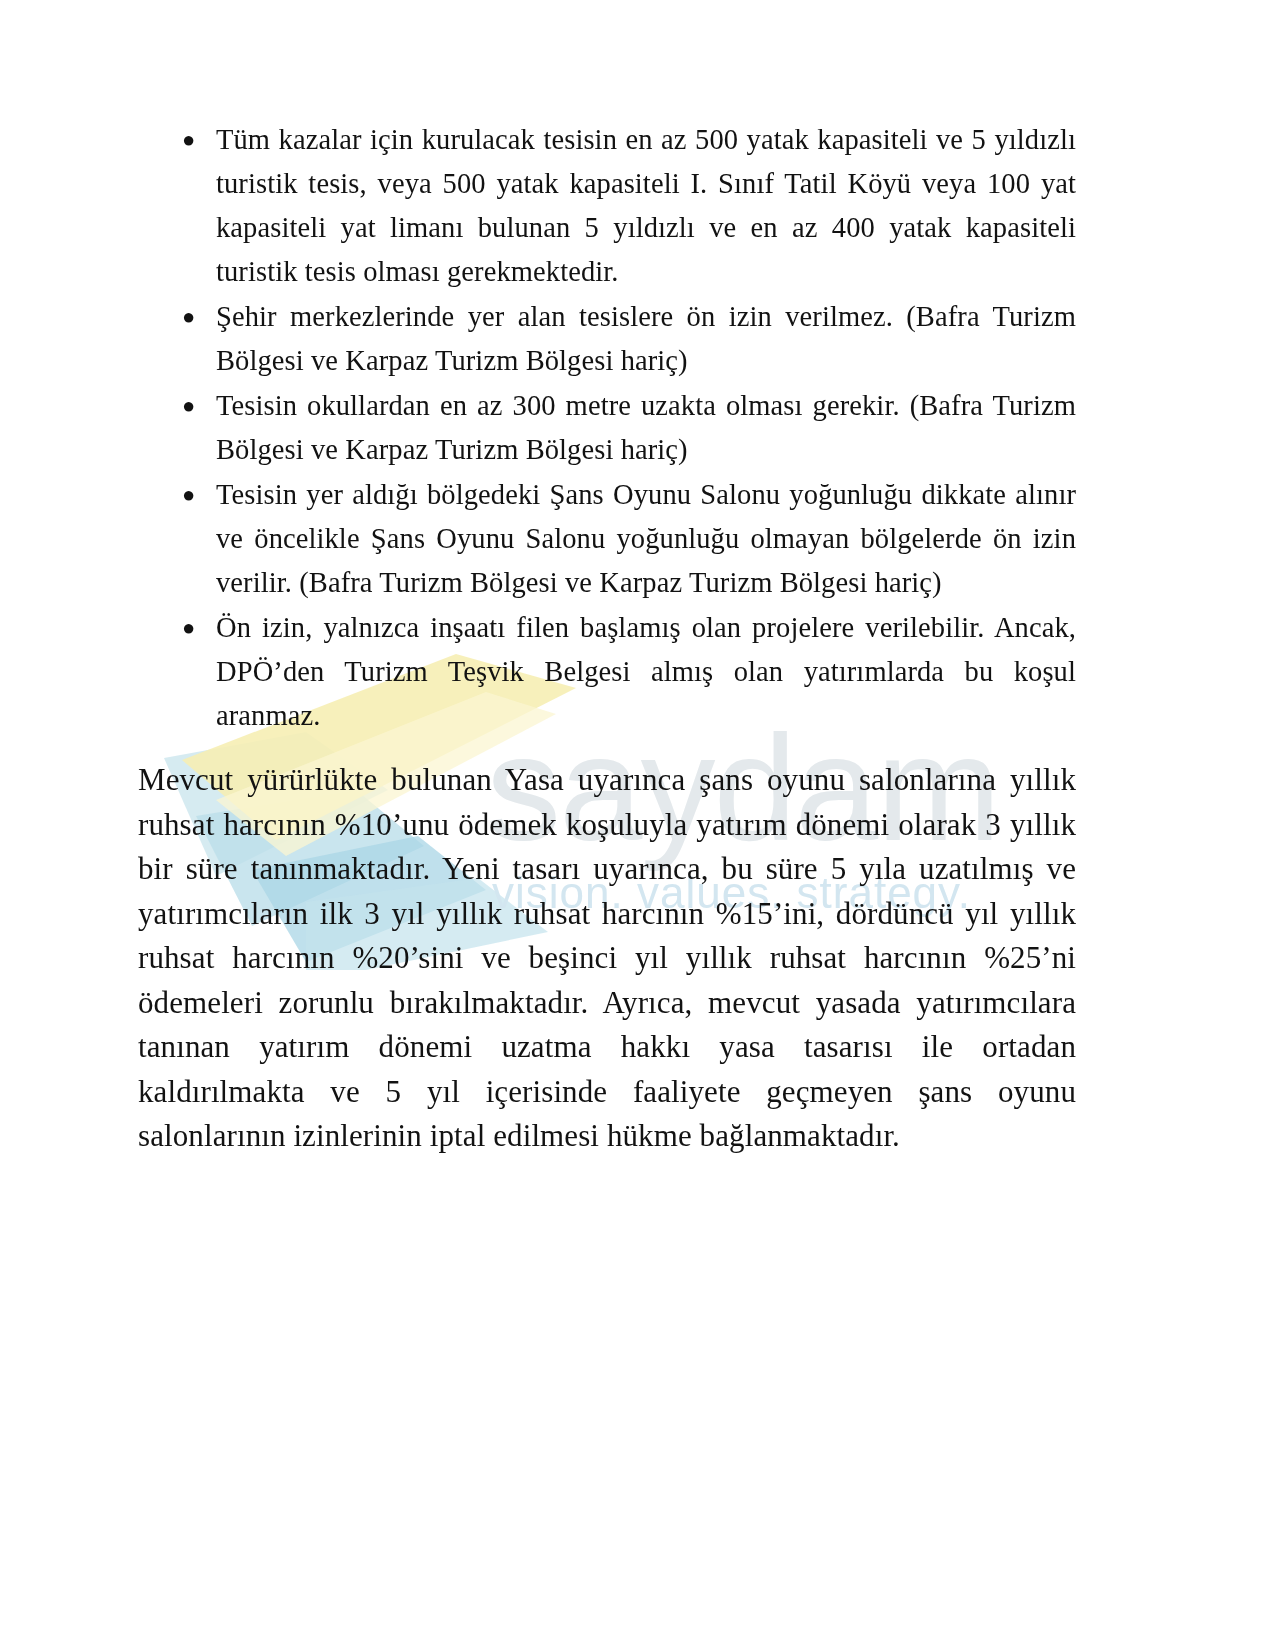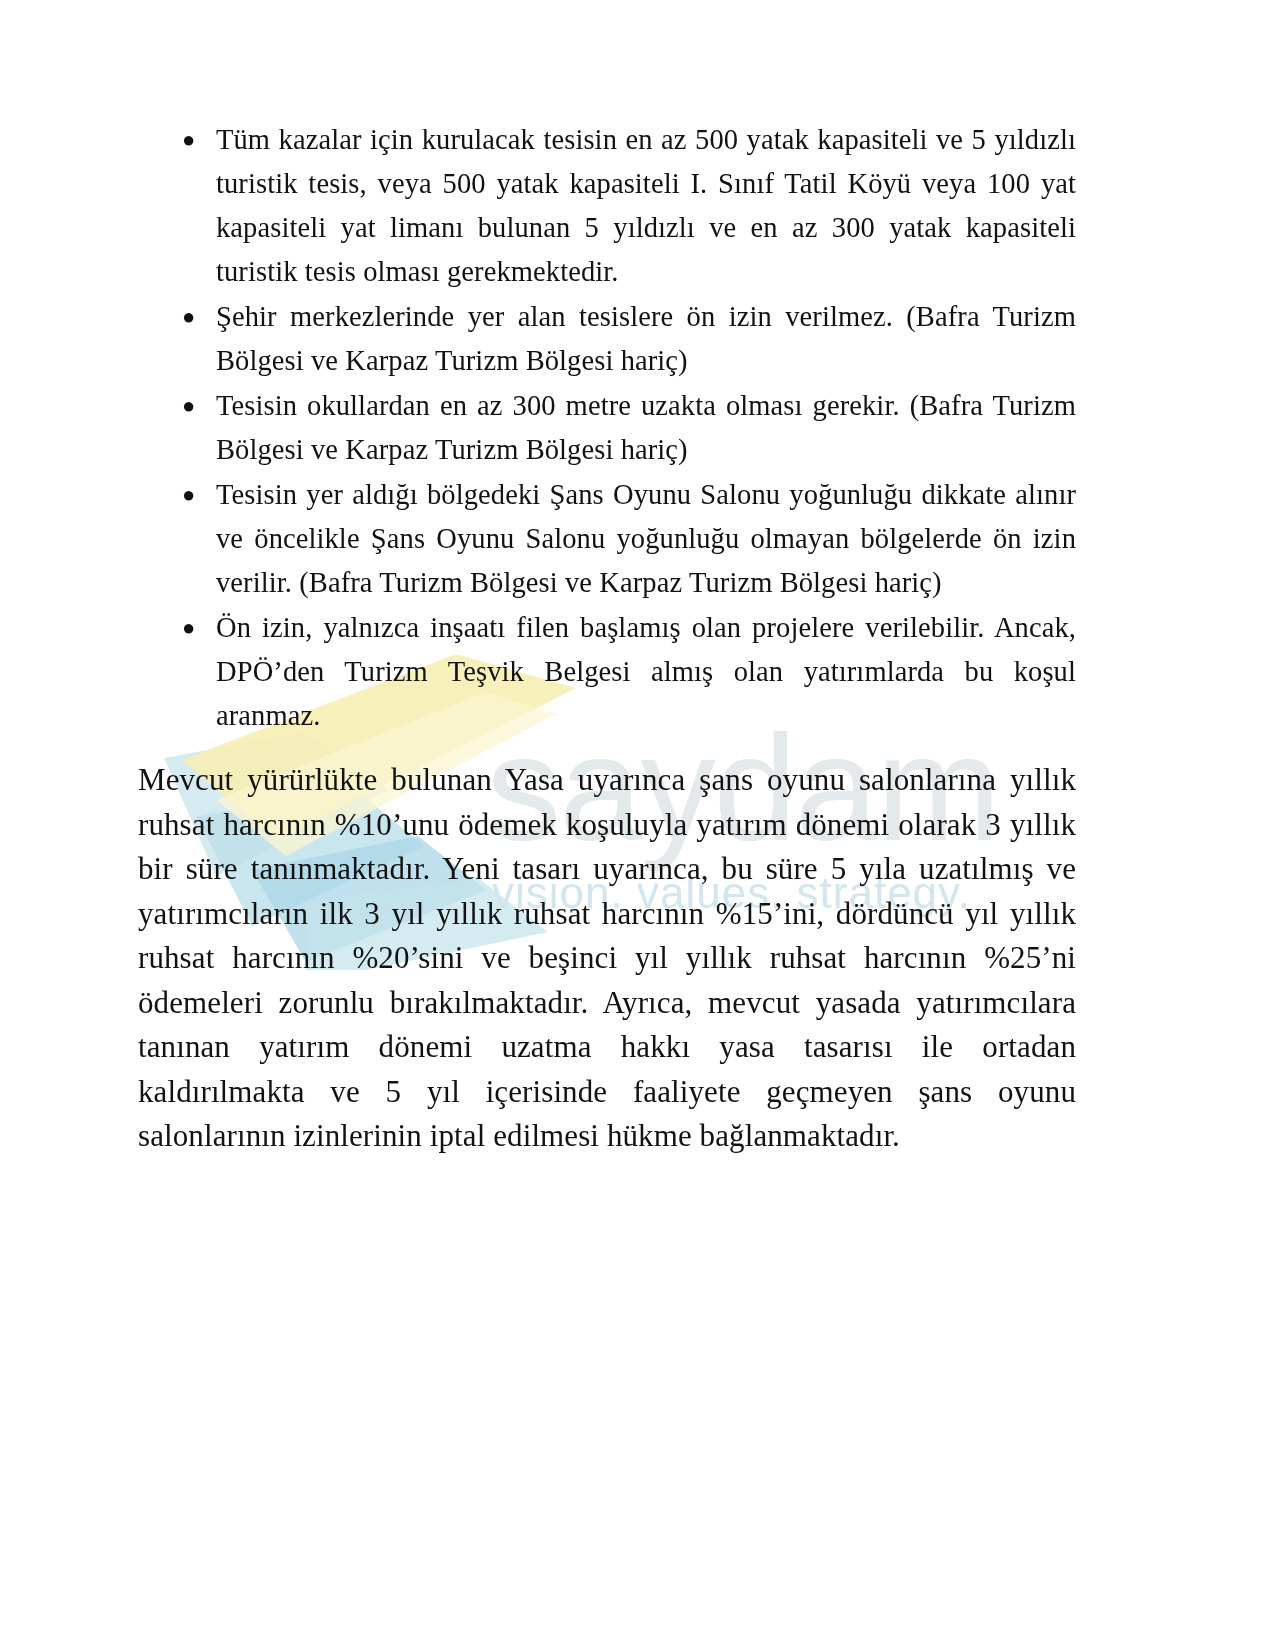--- a/index.html
+++ b/index.html
@@ -114,21 +114,21 @@
       <text x="336" y="268" font-family="Liberation Sans, sans-serif" font-size="44" font-weight="400" letter-spacing="1" fill="#d3e6f0">vision. values. strategy.</text>
     </svg>
   </div>
 
   <div id="content">
     <div class="doc-body">
 
       <ul class="bullet-list">
         <li class="bullet-item">
           <span class="bullet-marker">●</span>
-          <span class="bullet-text">Tüm kazalar için kurulacak tesisin en az 500 yatak kapasiteli ve 5 yıldızlı turistik tesis, veya 500 yatak kapasiteli I. Sınıf Tatil Köyü veya 100 yat kapasiteli yat limanı bulunan 5 yıldızlı ve en az 300 yatak kapasiteli turistik tesis olması gerekmektedir.</span>
+          <span class="bullet-text">Tüm kazalar için kurulacak tesisin en az 500 yatak kapasiteli ve 5 yıldızlı turistik tesis, veya 500 yatak kapasiteli I. Sınıf Tatil Köyü veya 100 yat kapasiteli yat limanı bulunan 5 yıldızlı ve en az 400 yatak kapasiteli turistik tesis olması gerekmektedir.</span>
         </li>
         <li class="bullet-item">
           <span class="bullet-marker">●</span>
           <span class="bullet-text">Şehir merkezlerinde yer alan tesislere ön izin verilmez. (Bafra Turizm Bölgesi ve Karpaz Turizm Bölgesi hariç)</span>
         </li>
         <li class="bullet-item">
           <span class="bullet-marker">●</span>
           <span class="bullet-text">Tesisin okullardan en az 300 metre uzakta olması gerekir. (Bafra Turizm Bölgesi ve Karpaz Turizm Bölgesi hariç)</span>
         </li>
         <li class="bullet-item">

